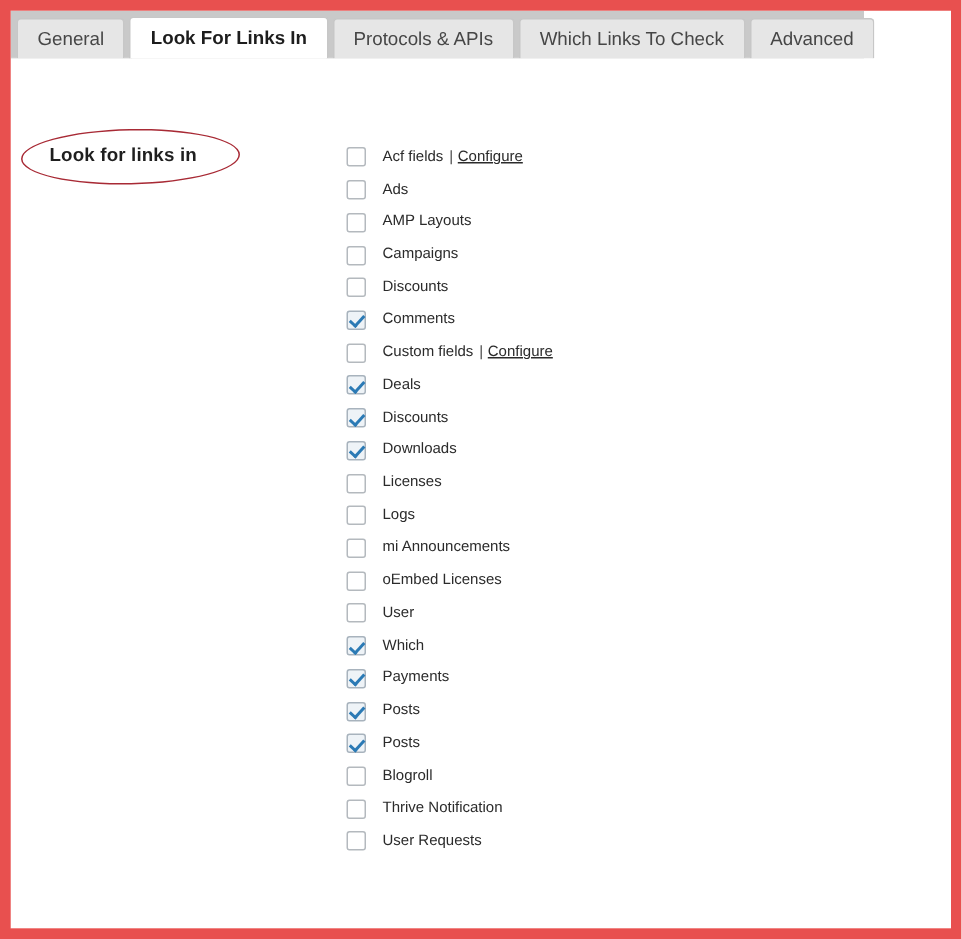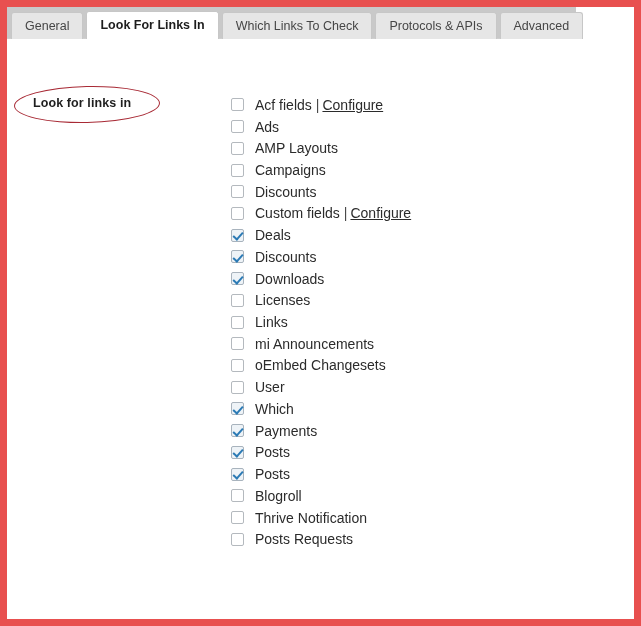--- a/index.html
+++ b/index.html
@@ -169,21 +169,21 @@
     left: 3.4px;
     top: 0.5px;
     width: 4px;
     height: 8.2px;
     border: solid #2b7ab5;
     border-width: 0 2px 2px 0;
     transform: rotate(42deg);
   }
   .cb-label {
     margin-left: 11px;
-    font-size: 14px;
+    font-size: 10px;
     color: #2b2b2b;
     white-space: nowrap;
     line-height: 14px;
   }
   .sep {
     color: #4a4a4a;
     margin: 0 3px 0 4px;
   }
   .cfg-link {
     color: #2b2b2b;
@@ -195,22 +195,22 @@
 <body>
 
 <div id="screenshot">
 
   <div class="page">
 
     <div class="tab-bar">
       <div class="tab-strip" id="tab-strip">
           <div class="tab">General</div>
           <div class="tab active">Look For Links In</div>
+          <div class="tab">Protocols &amp; APIs</div>
           <div class="tab">Which Links To Check</div>
-          <div class="tab">Protocols &amp; APIs</div>
           <div class="tab">Advanced</div>
         </div>
     </div>
 
     <div class="panel">
 
       <div class="section-title">Look for links in</div>
 
       <div class="ellipse-annot"></div>
 
@@ -229,20 +229,24 @@
           </div>
           <div class="check-row">
             <span class="cb"></span>
             <span class="cb-label"><span>Campaigns</span></span>
           </div>
           <div class="check-row">
             <span class="cb"></span>
             <span class="cb-label"><span>Discounts</span></span>
           </div>
           <div class="check-row">
+            <span class="cb checked"></span>
+            <span class="cb-label"><span>Comments</span></span>
+          </div>
+          <div class="check-row">
             <span class="cb"></span>
             <span class="cb-label"><span>Custom fields</span><span class="sep">|</span><span class="cfg-link">Configure</span></span>
           </div>
           <div class="check-row">
             <span class="cb checked"></span>
             <span class="cb-label"><span>Deals</span></span>
           </div>
           <div class="check-row">
             <span class="cb checked"></span>
             <span class="cb-label"><span>Discounts</span></span>
@@ -250,29 +254,29 @@
           <div class="check-row">
             <span class="cb checked"></span>
             <span class="cb-label"><span>Downloads</span></span>
           </div>
           <div class="check-row">
             <span class="cb"></span>
             <span class="cb-label"><span>Licenses</span></span>
           </div>
           <div class="check-row">
             <span class="cb"></span>
-            <span class="cb-label"><span>Links</span></span>
+            <span class="cb-label"><span>Logs</span></span>
           </div>
           <div class="check-row">
             <span class="cb"></span>
             <span class="cb-label"><span>mi Announcements</span></span>
           </div>
           <div class="check-row">
             <span class="cb"></span>
-            <span class="cb-label"><span>oEmbed Changesets</span></span>
+            <span class="cb-label"><span>oEmbed Licenses</span></span>
           </div>
           <div class="check-row">
             <span class="cb"></span>
             <span class="cb-label"><span>User</span></span>
           </div>
           <div class="check-row">
             <span class="cb checked"></span>
             <span class="cb-label"><span>Which</span></span>
           </div>
           <div class="check-row">
@@ -290,21 +294,21 @@
           <div class="check-row">
             <span class="cb"></span>
             <span class="cb-label"><span>Blogroll</span></span>
           </div>
           <div class="check-row">
             <span class="cb"></span>
             <span class="cb-label"><span>Thrive Notification</span></span>
           </div>
           <div class="check-row">
             <span class="cb"></span>
-            <span class="cb-label"><span>Posts Requests</span></span>
+            <span class="cb-label"><span>User Requests</span></span>
           </div>
           <div class="check-row"></div>
         </div>
 
     </div>
   </div>
 
   <div class="pink-frame"></div>
   <div class="red-frame"></div>
 </div>

